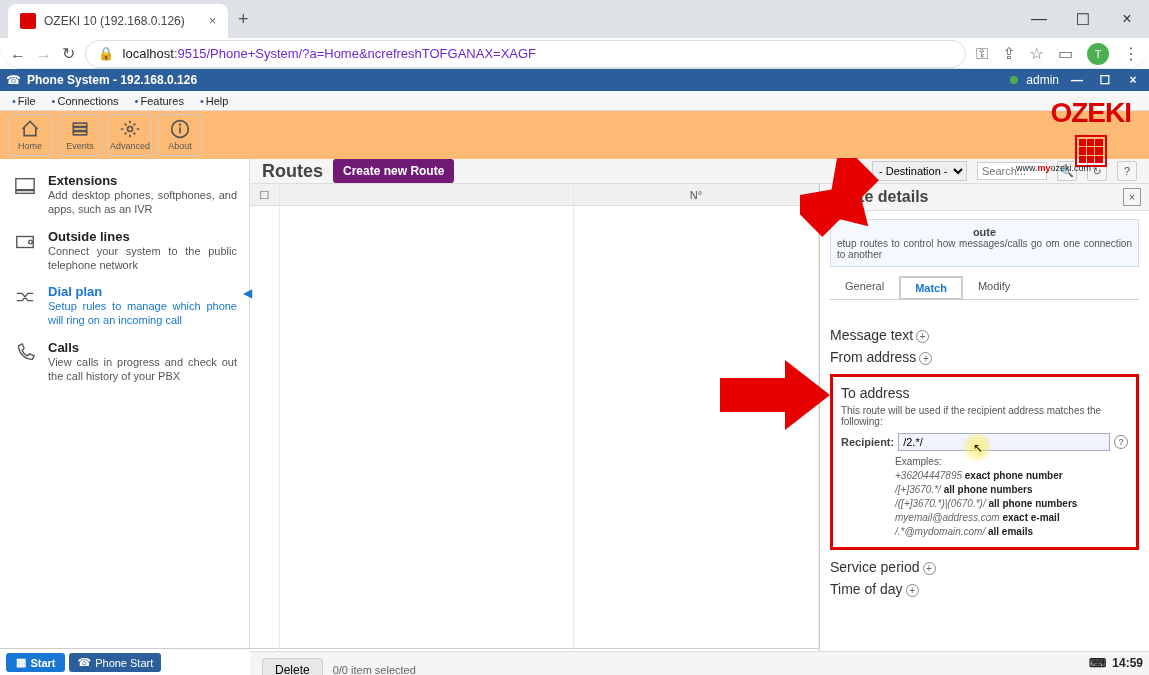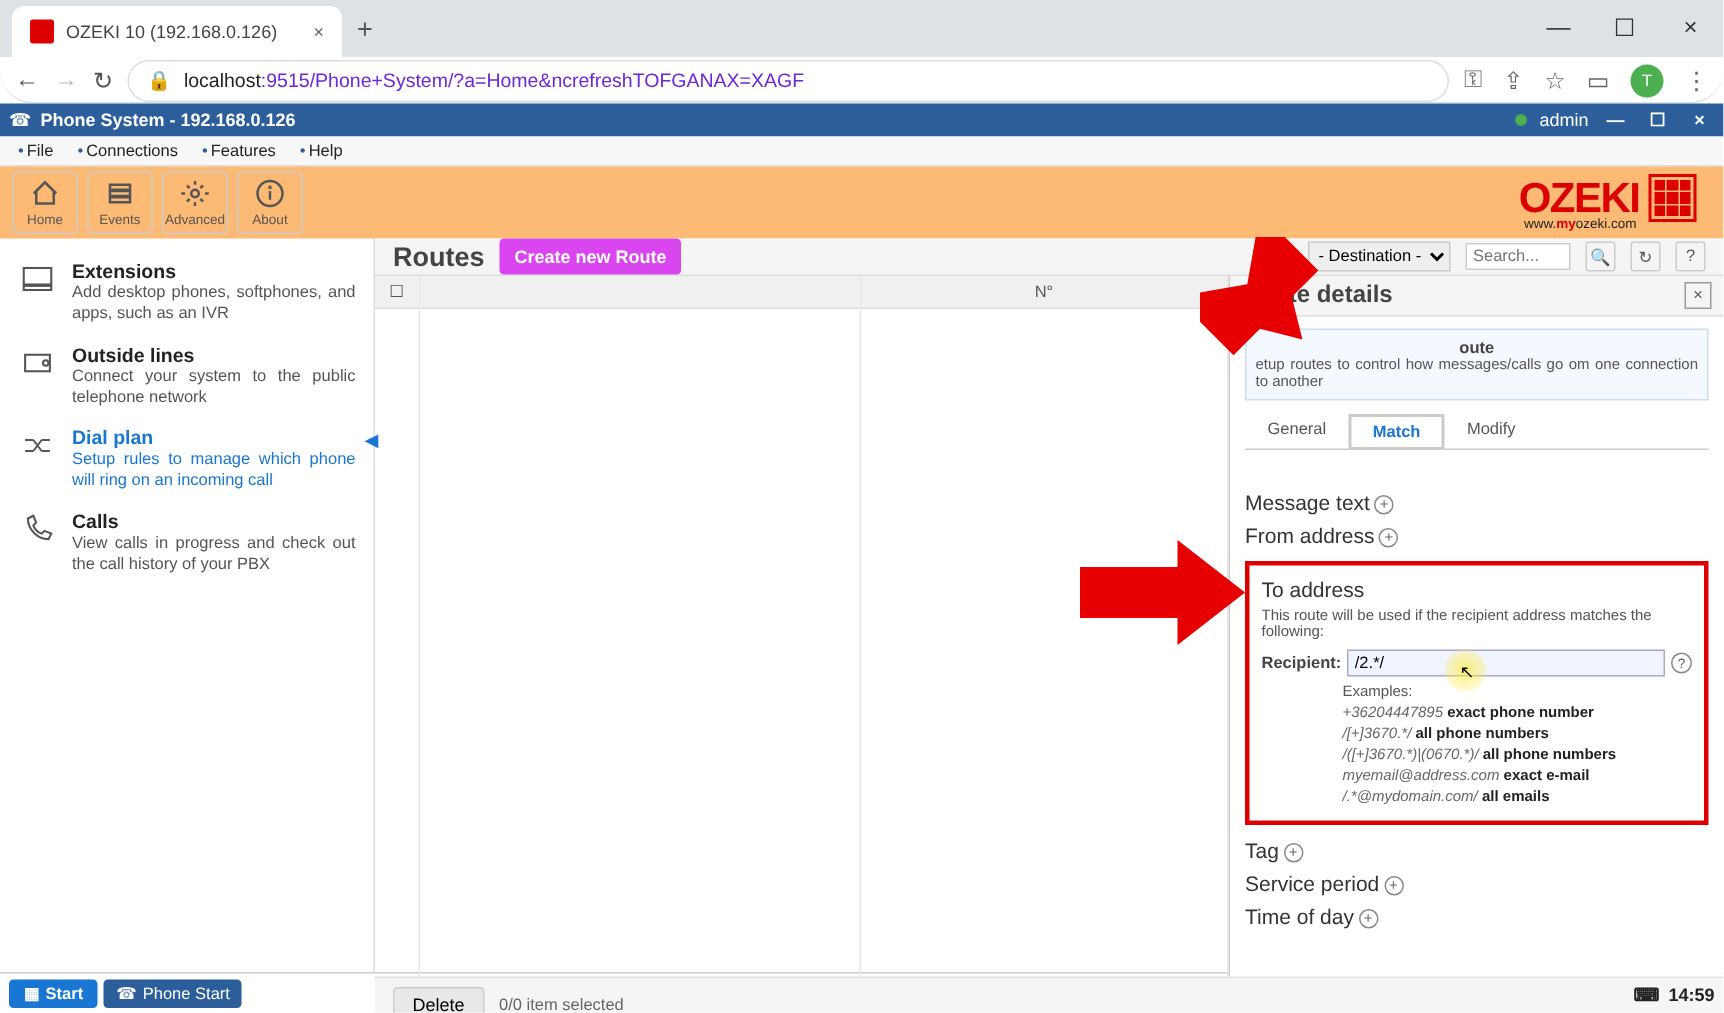--- a/index.html
+++ b/index.html
@@ -53,21 +53,21 @@
 .side-content { flex: 1; }
 .side-title { font-size: 13px; font-weight: bold; color: #222; }
 .side-title.active { color: #1976d2; }
 .side-desc { font-size: 11px; color: #555; line-height: 1.3; text-align: justify; }
 .side-desc.active { color: #1976d2; }
 .side-arrow { position: absolute; left: 243px; margin-top: -48px; color: #1976d2; font-size: 12px; }
 
 .content { flex: 1; display: flex; flex-direction: column; }
 .content-header { height: 34px; display: flex; align-items: center; padding: 0 12px; gap: 10px; background: #f5f5f5; border-bottom: 1px solid #ddd; }
 .content-title { font-size: 18px; font-weight: bold; color: #444; }
-.btn-primary { background: #d946ef; color: #fff; border: none; padding: 5px 10px; border-radius: 3px; font-size: 12px; cursor: pointer; font-weight: bold; }
+.btn-primary { background: #701a75; color: #fff; border: none; padding: 5px 10px; border-radius: 3px; font-size: 12px; cursor: pointer; font-weight: bold; }
 .header-spacer { flex: 1; }
 .dest-select { font-size: 11px; padding: 2px; border: 1px solid #ccc; }
 .search-box { width: 70px; padding: 2px 4px; font-size: 11px; border: 1px solid #ccc; }
 .icon-btn { width: 20px; height: 20px; display: flex; align-items: center; justify-content: center; color: #555; cursor: pointer; border: 1px solid #ccc; border-radius: 2px; font-size: 11px; }
 
 .table-area { flex: 1; display: flex; }
 .table-col { flex: 1; border-right: 1px solid #e8e8e8; }
 .table-head { height: 22px; background: #f0f0f0; border-bottom: 1px solid #ddd; text-align: center; font-size: 11px; color: #555; line-height: 22px; }
 
 .details-panel { width: 330px; border-left: 1px solid #ccc; background: #fff; position: relative; }
@@ -110,21 +110,21 @@
 .red-arrow { position: absolute; pointer-events: none; z-index: 100; }
 .red-arrow svg { display: block; }
 
 
 .taskbar { height: 28px; background: #fff; border-top: 1px solid #ccc; display: flex; align-items: center; padding: 0 6px; gap: 4px; }
 .task-start { background: #1976d2; color: #fff; padding: 3px 10px; font-size: 11px; border-radius: 3px; cursor: pointer; display: flex; align-items: center; gap: 4px; font-weight: bold; }
 .task-item { background: #2b5e9a; color: #fff; padding: 3px 8px; font-size: 11px; border-radius: 3px; cursor: pointer; display: flex; align-items: center; gap: 4px; }
 .task-time { margin-left: auto; font-size: 12px; color: #222; font-weight: bold; display: flex; align-items: center; gap: 6px; }
 
 .ozeki-wrap { position: relative; display: flex; flex-direction: column; align-items: flex-end; }
-.ozeki-row { display: flex; align-items: center; gap: 6px; }
+.ozeki-row { display: flex; align-items: center; gap: 6px; flex-direction: column; }
 .ozeki-url { font-size: 9px; color: #222; margin-top: -4px; margin-right: 40px; }
 .ozeki-url .my { color: #d00; font-weight: bold; }
 </style>
 </head>
 <body>
 
 <div class="browser-chrome">
   <div class="tab-row">
     <div class="tab">
       <span class="tab-favicon"></span>
@@ -329,21 +329,20 @@
             <div class="cursor-arrow" style="left:140px;top:64px">↖</div>
             <div class="examples">
               <span>Examples:</span><br>
               <i>+36204447895</i> <b>exact phone number</b><br>
               <i>/[+]3670.*/</i> <b>all phone numbers</b><br>
               <i>/([+]3670.*)|(0670.*)/</i> <b>all phone numbers</b><br>
               <i>myemail@address.com</i> <b>exact e-mail</b><br>
               <i>/.*@mydomain.com/</i> <b>all emails</b>
             </div>
           </div>
-          <div class="section-row"><span>Tag</span><span class="plus-circle">+</span></div>
           <div class="section-row"><span>Service period</span><span class="plus-circle">+</span></div>
           <div class="section-row"><span>Time of day</span><span class="plus-circle">+</span></div>
         </div>
       </div>
     </div>
     <div class="btn-row">
       <button class="btn-delete">Delete</button>
       <span>0/0 item selected</span>
     </div>
   </div>

